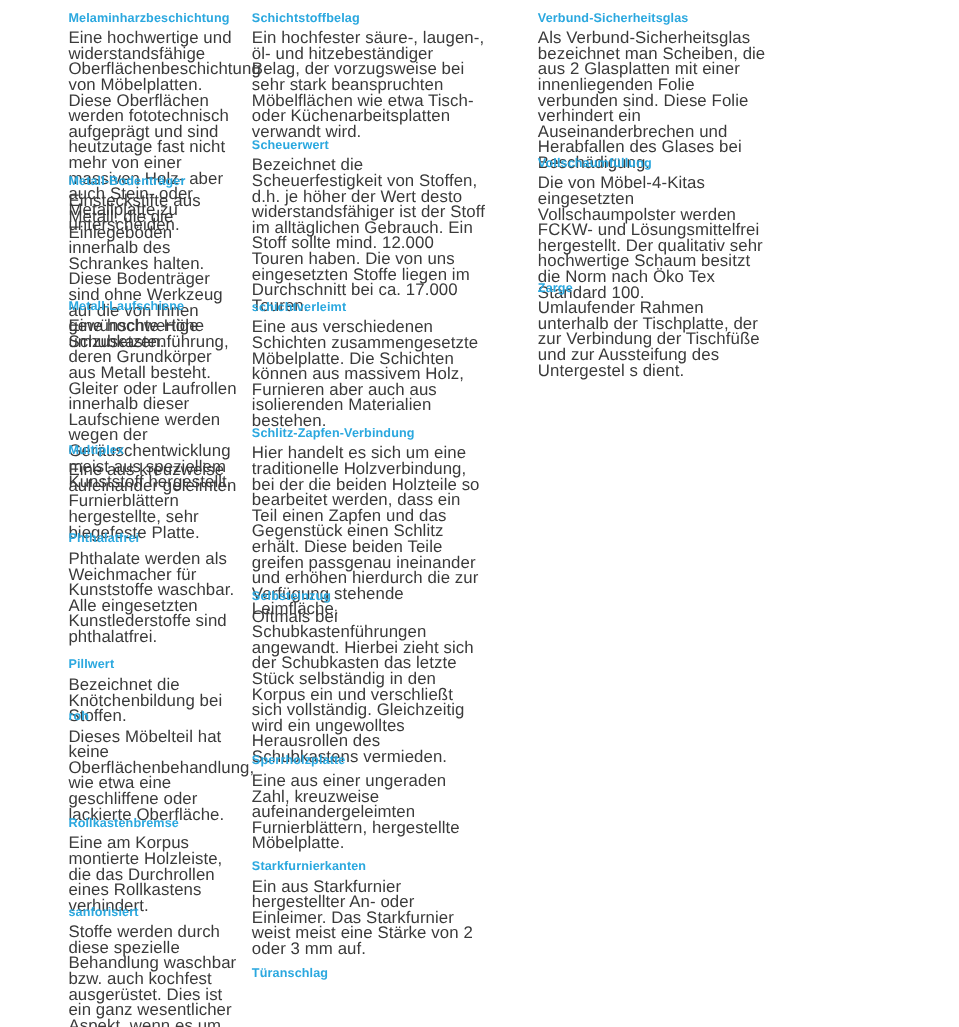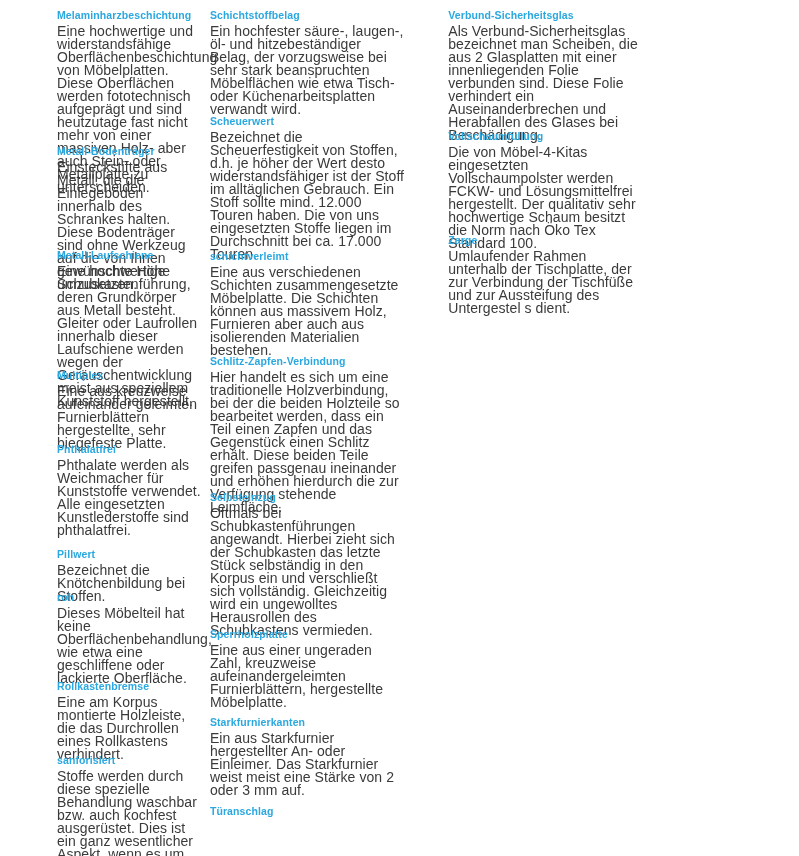--- a/index.html
+++ b/index.html
@@ -92,21 +92,21 @@
         <div class="entry" style="position: absolute; top: 247px; left: 57px; right: 8px;">
           <div class="entry-term" style="color: rgb(43, 168, 223);">Metall-Laufschiene</div>
           <div class="entry-def" style="color: rgb(58, 58, 58);">Eine hochwertige Schubkastenführung, deren Grundkörper aus Metall besteht. Gleiter oder Laufrollen innerhalb dieser Laufschiene werden wegen der Geräuschentwicklung meist aus speziellem Kunststoff hergestellt.</div>
         </div>
         <div class="entry" style="position: absolute; top: 367px; left: 57px; right: 8px;">
           <div class="entry-term" style="color: rgb(43, 168, 223);">Multiplex</div>
           <div class="entry-def" style="color: rgb(58, 58, 58);">Eine aus kreuzweise aufeinander geleimten Furnierblättern hergestellte, sehr biegefeste Platte.</div>
         </div>
         <div class="entry" style="position: absolute; top: 441px; left: 57px; right: 8px;">
           <div class="entry-term" style="color: rgb(43, 168, 223);">Phthalatfrei</div>
-          <div class="entry-def" style="color: rgb(58, 58, 58);">Phthalate werden als Weichmacher für Kunststoffe verwendet. Alle eingesetzten Kunstlederstoffe sind phthalatfrei.</div>
+          <div class="entry-def" style="color: rgb(58, 58, 58);">Phthalate werden als Weichmacher für Kunststoffe waschbar. Alle eingesetzten Kunstlederstoffe sind phthalatfrei.</div>
         </div>
         <div class="entry" style="position: absolute; top: 546px; left: 57px; right: 8px;">
           <div class="entry-term" style="color: rgb(43, 168, 223);">Pillwert</div>
           <div class="entry-def" style="color: rgb(58, 58, 58);">Bezeichnet die Knötchenbildung bei Stoffen.</div>
         </div>
         <div class="entry" style="position: absolute; top: 589px; left: 57px; right: 8px;">
           <div class="entry-term" style="color: rgb(43, 168, 223);">roh</div>
           <div class="entry-def" style="color: rgb(58, 58, 58);">Dieses Möbelteil hat keine Oberflächenbehandlung, wie etwa eine geschliffene oder lackierte Oberfläche.</div>
         </div>
         <div class="entry" style="position: absolute; top: 678px; left: 57px; right: 8px;">

